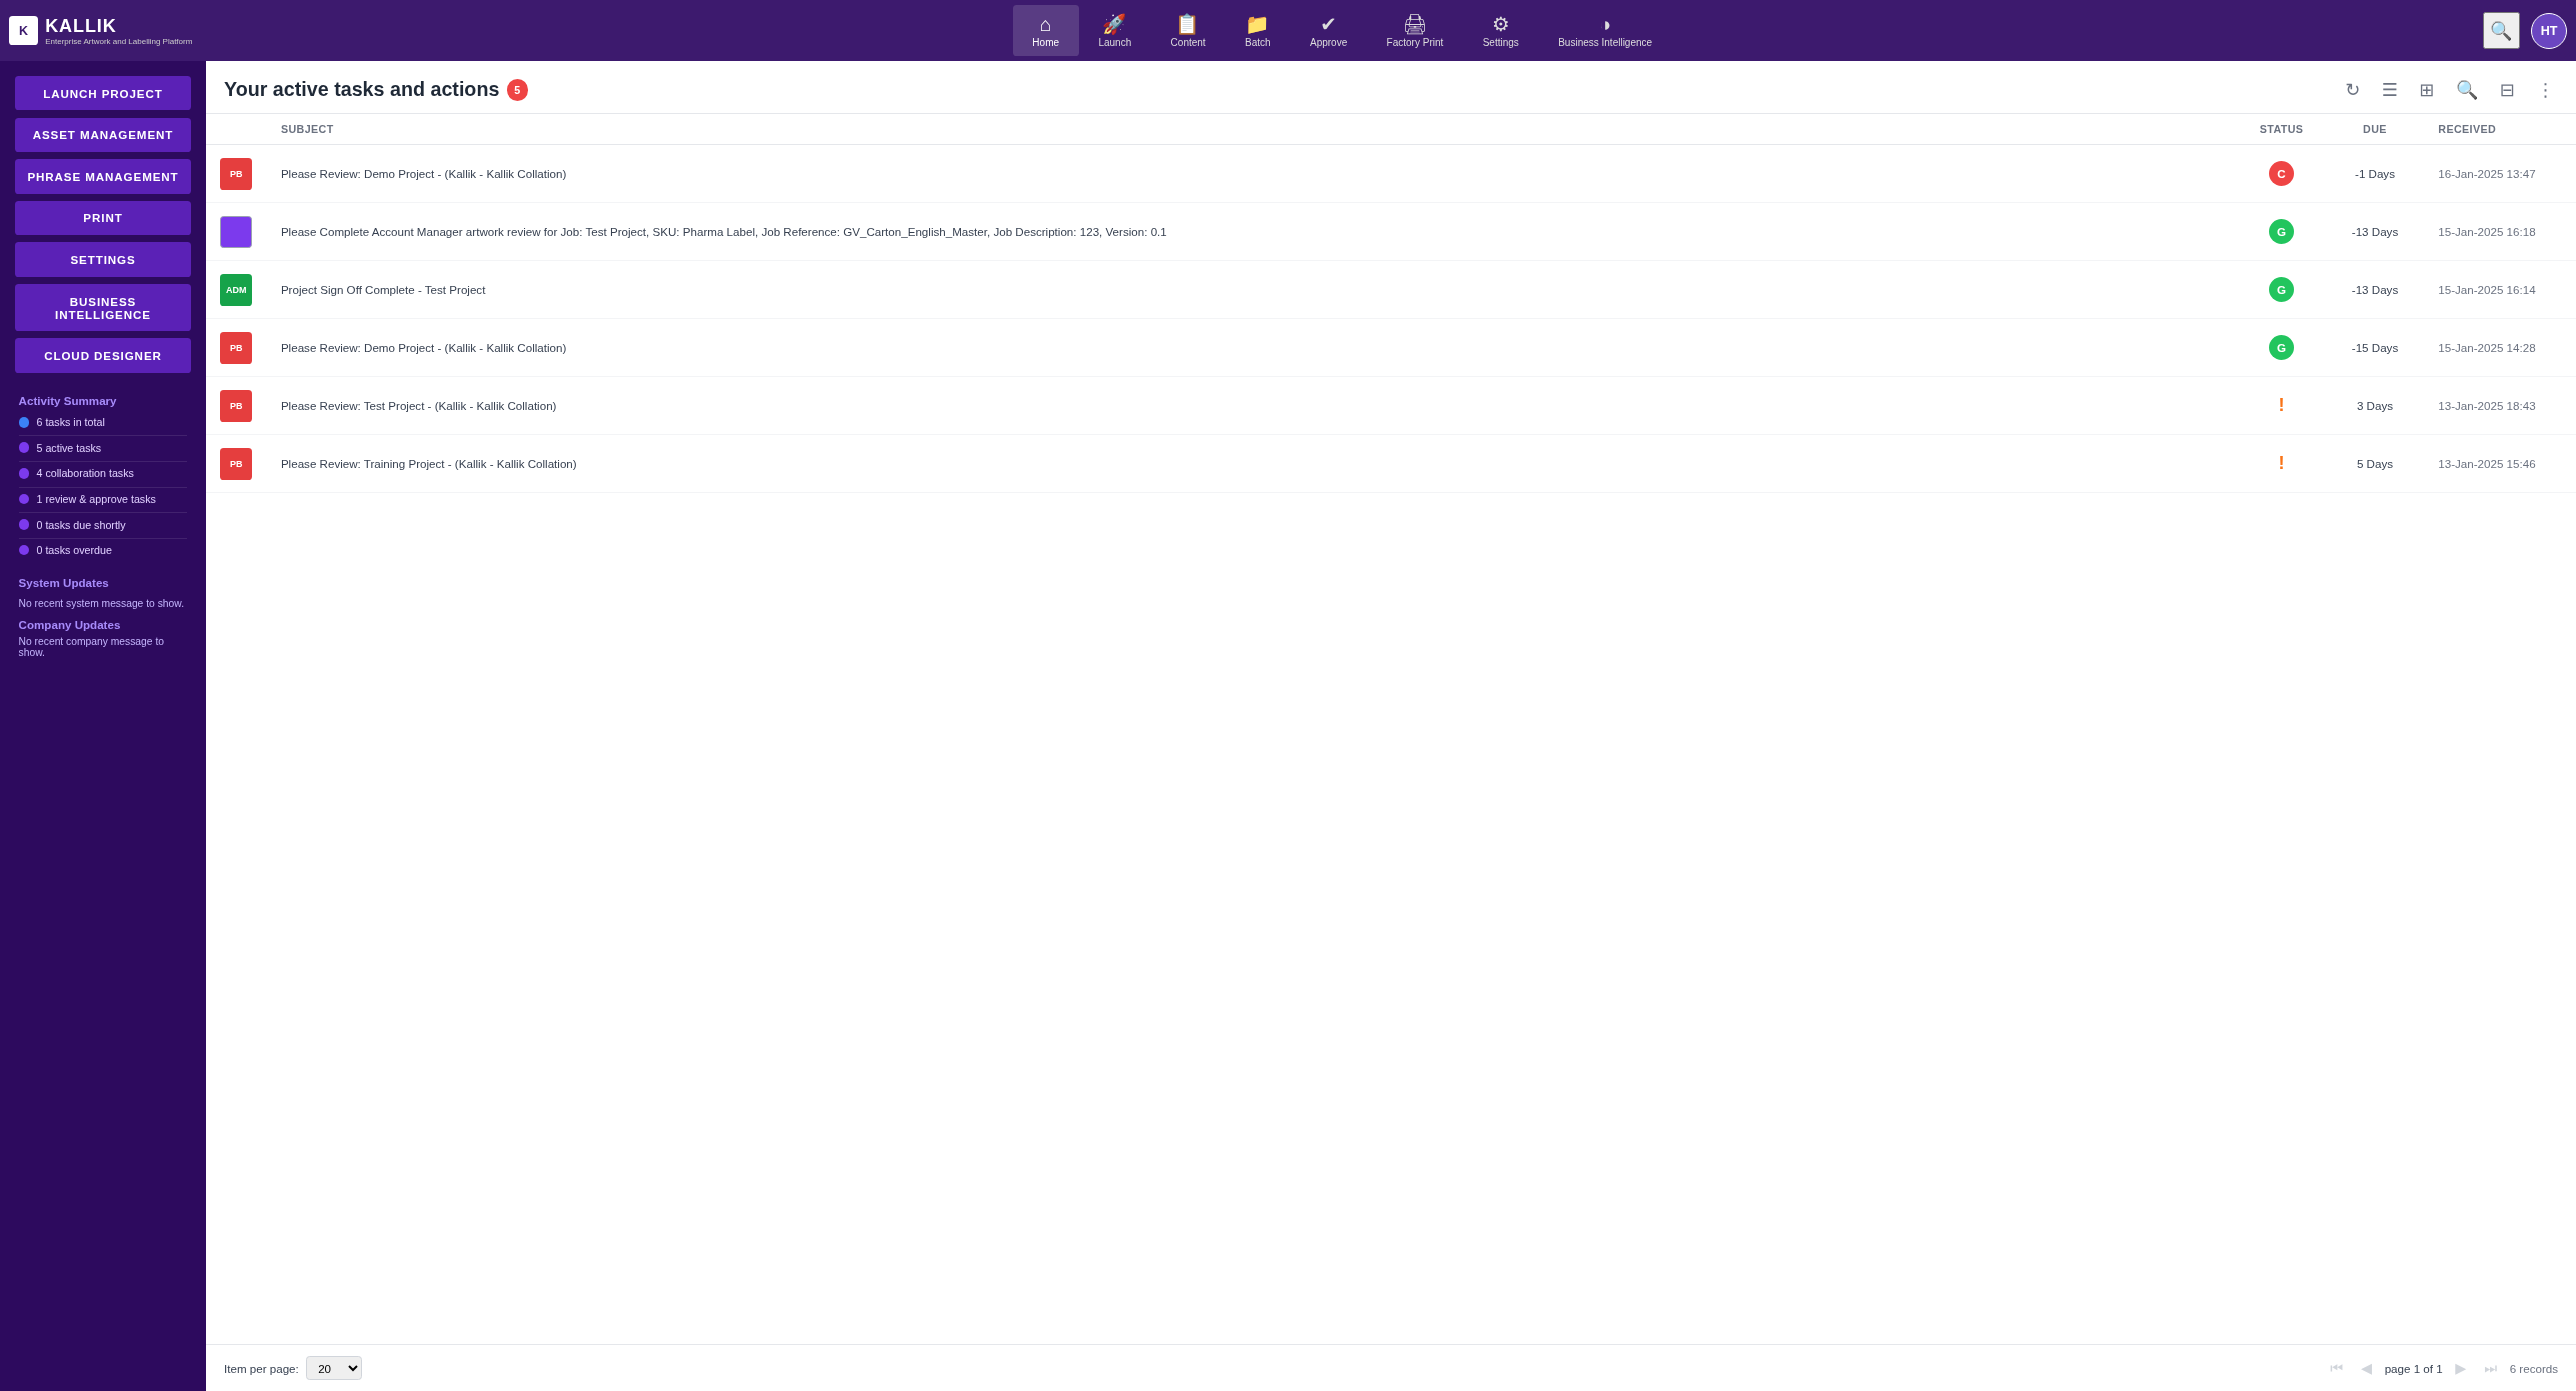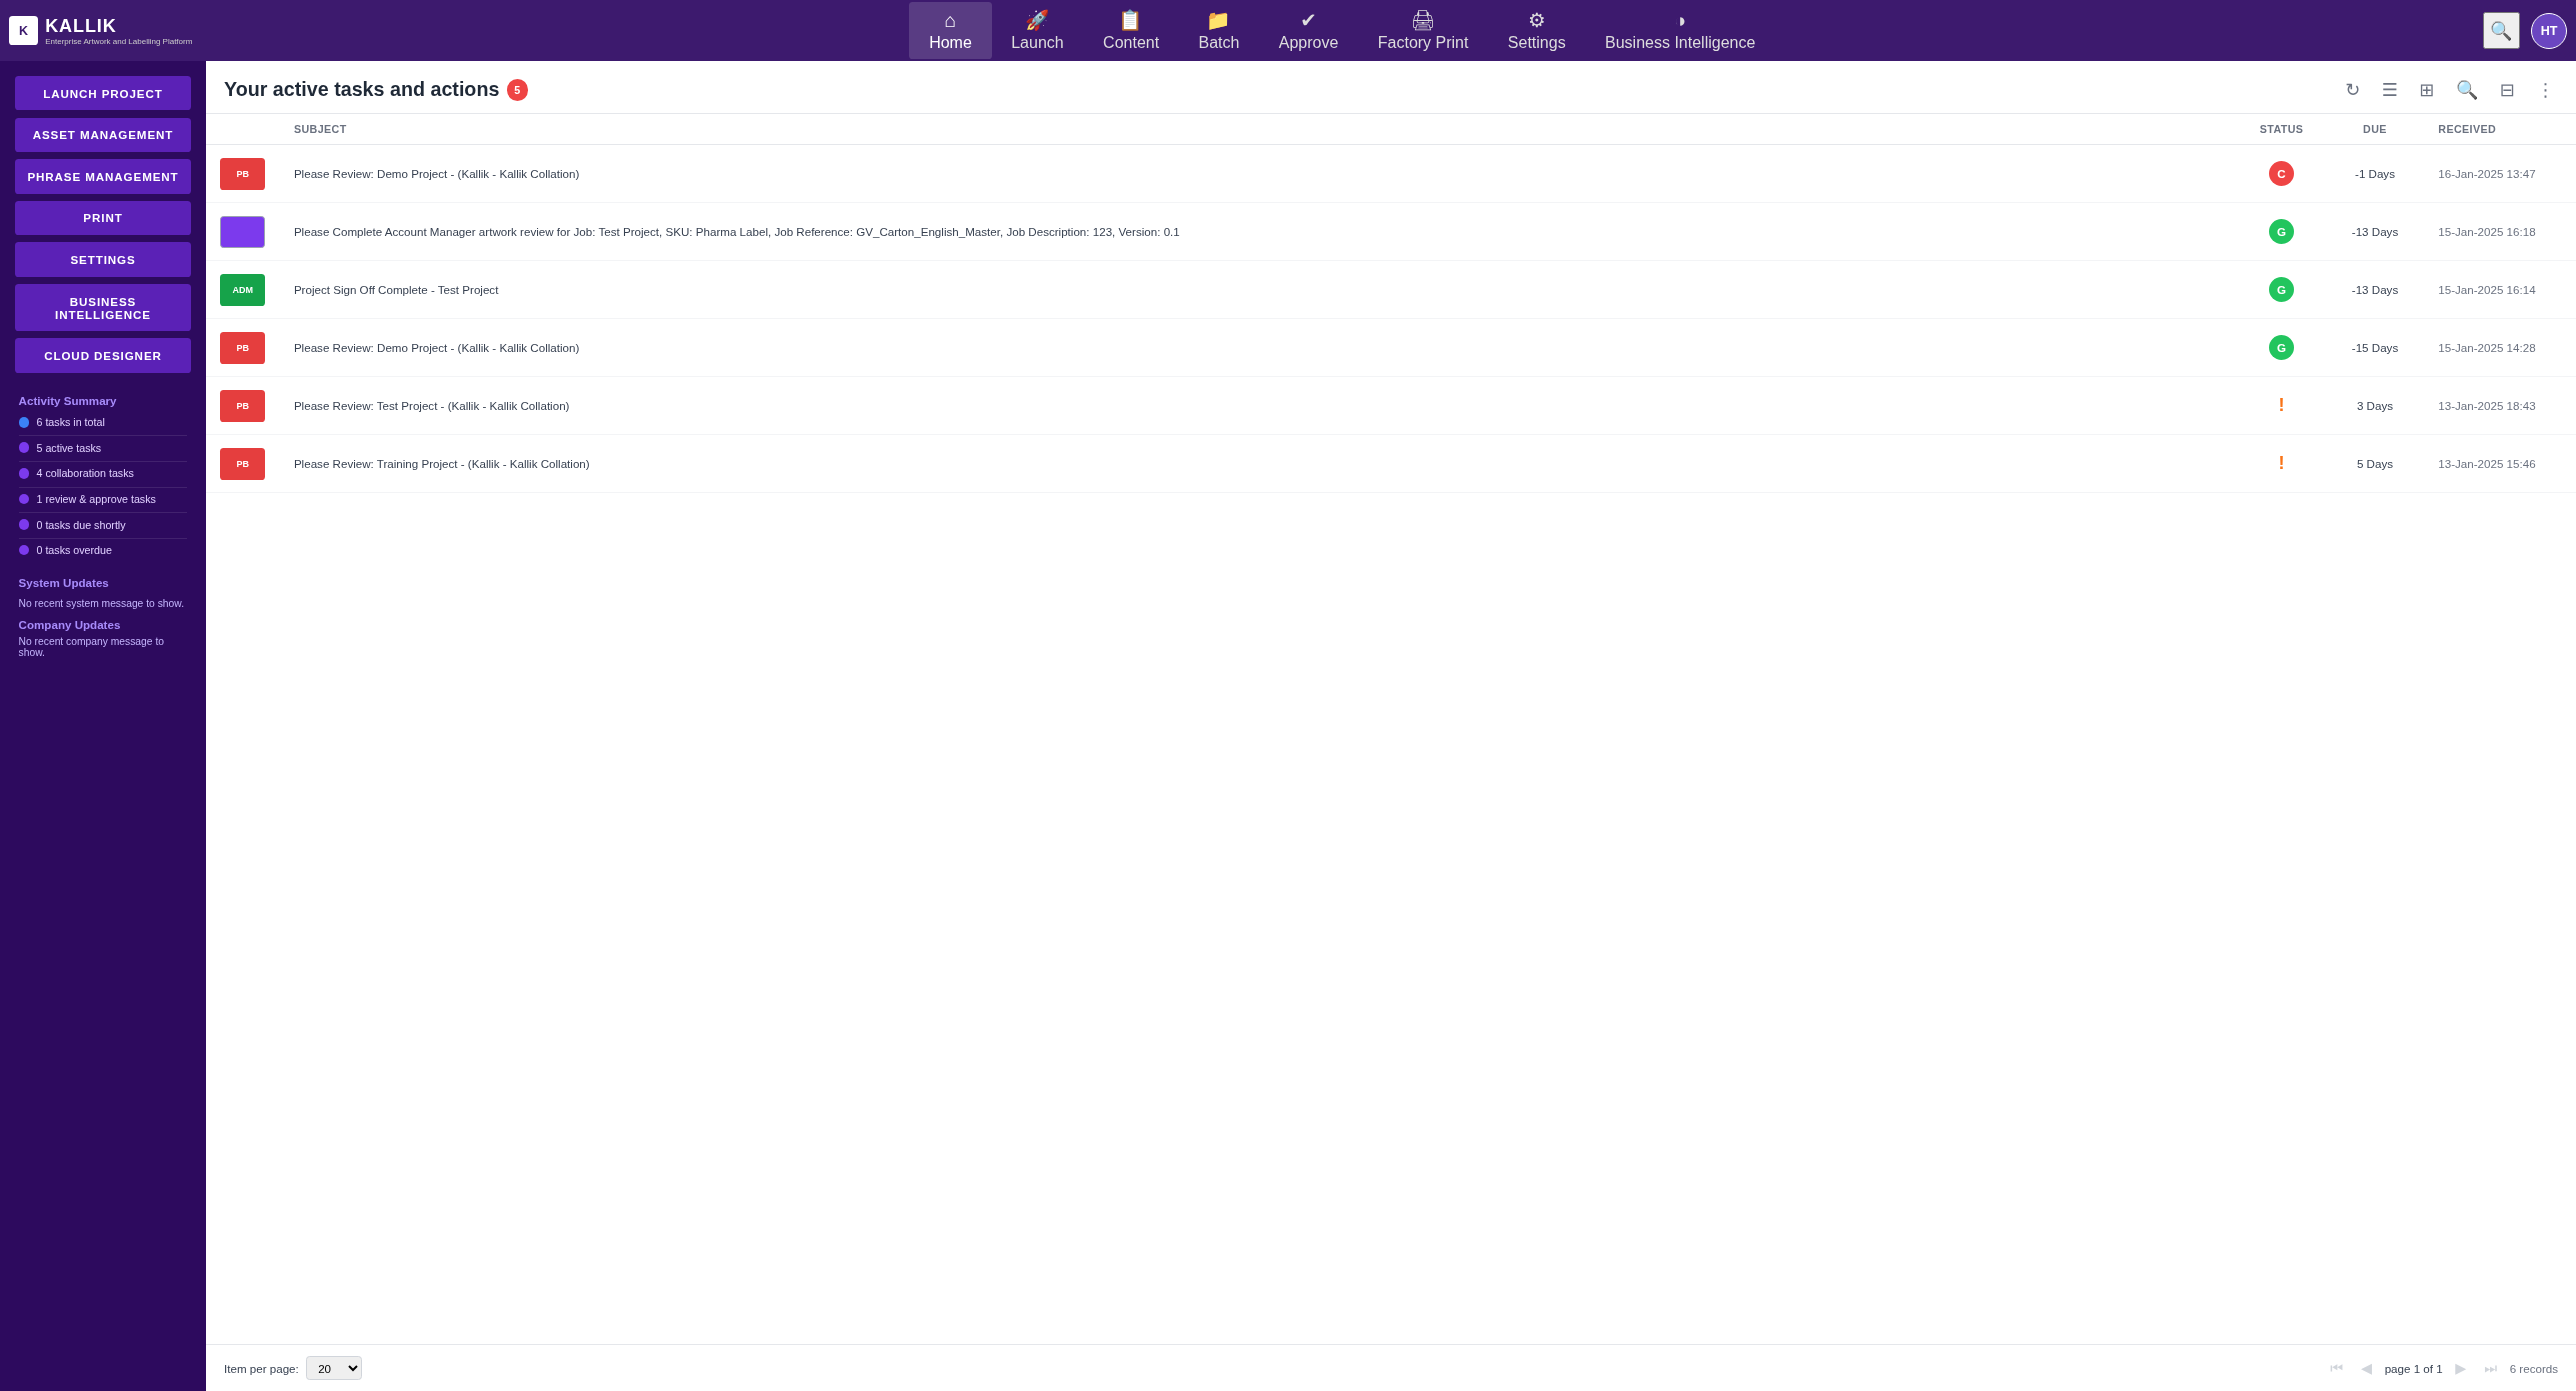--- a/index.html
+++ b/index.html
@@ -41,21 +41,21 @@
       align-items: center;
       padding: 7.2px 19.7px;
       cursor: pointer;
       color: #ddd;
       font-size: 11.6px;
       border-radius: 3.6px;
       transition: background 0.2s;
     }
     .nav-item.active { background: rgba(255,255,255,0.15); color: white; }
     .nav-item .nav-icon { font-size: 19.7px; margin-bottom: 1.8px; }
-    .nav-item .nav-label { font-size: 16px; }
+    .nav-item .nav-label { font-size: 10px; }
     .nav-right {
       display: flex;
       align-items: center;
       gap: 10.7px;
     }
     .search-icon-btn {
       color: white;
       font-size: 18px;
       cursor: pointer;
       padding: 5.4px;
@@ -220,21 +220,21 @@
     tbody tr {
       border-bottom: 0.9px solid #f3f4f6;
     }
     tbody td {
       padding: 12.5px 14.3px;
       font-size: 11.6px;
       color: #374151;
       vertical-align: middle;
     }
     .task-icon {
-      width: 45px; height: 32px;
+      width: 32px; height: 32px;
       border-radius: 3.6px;
       display: flex; align-items: center; justify-content: center;
       font-size: 9px;
       font-weight: bold;
       color: white;
       flex-shrink: 0;
     }
     .status-circle {
       width: 25px; height: 25px;
       border-radius: 50%;

